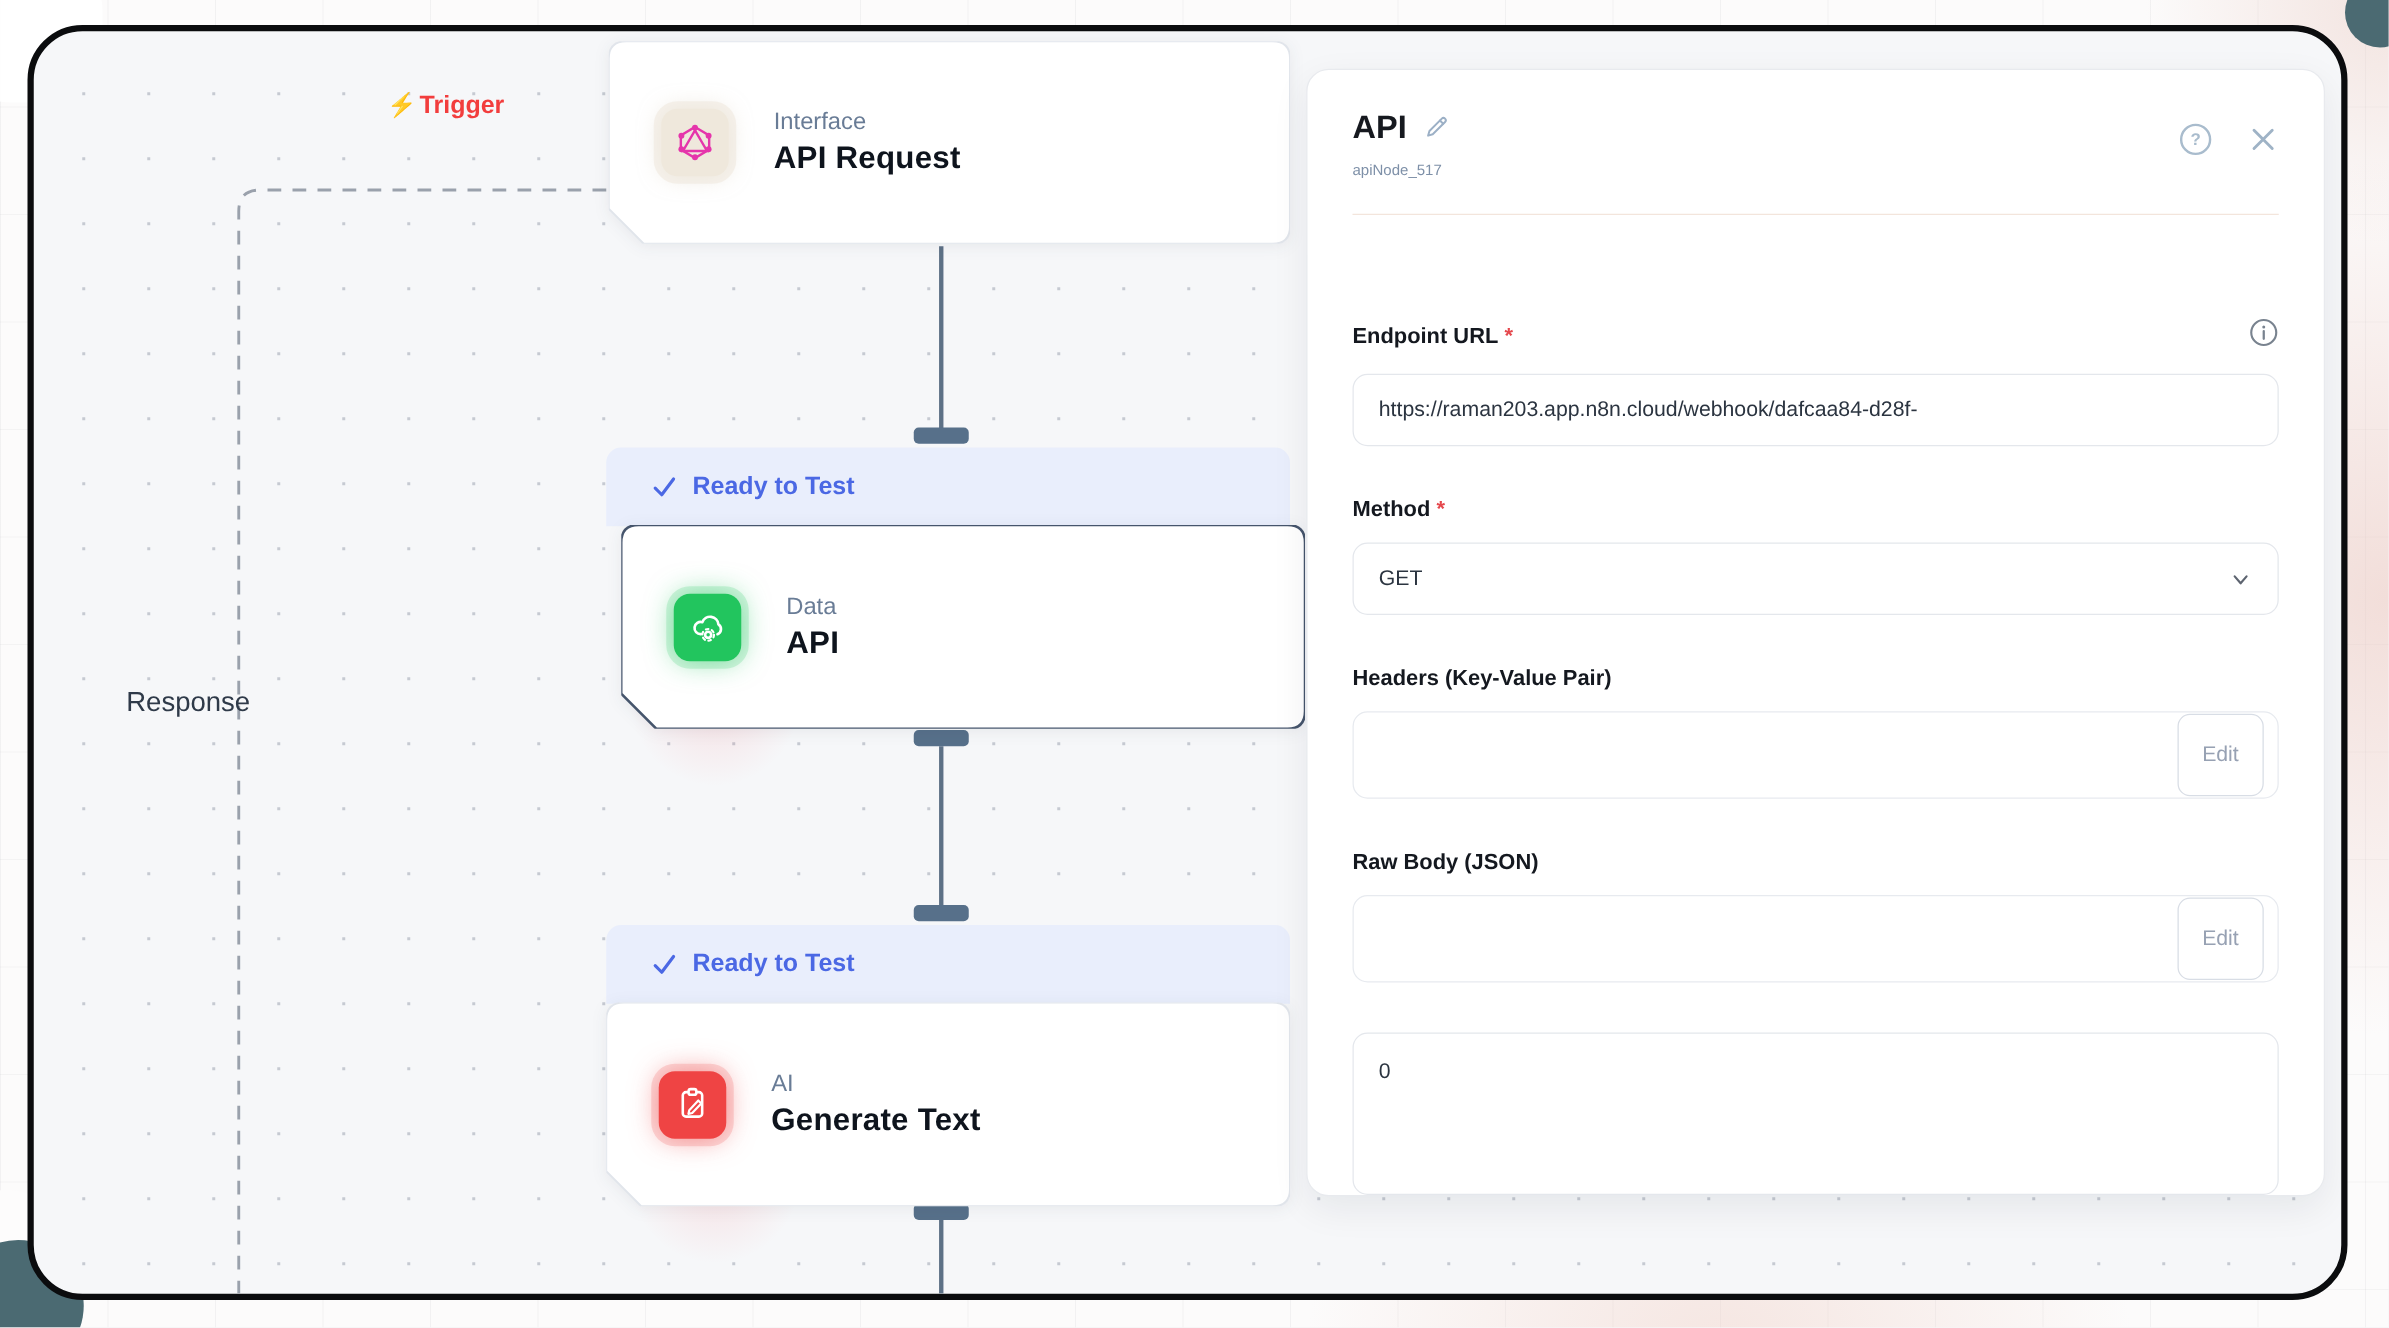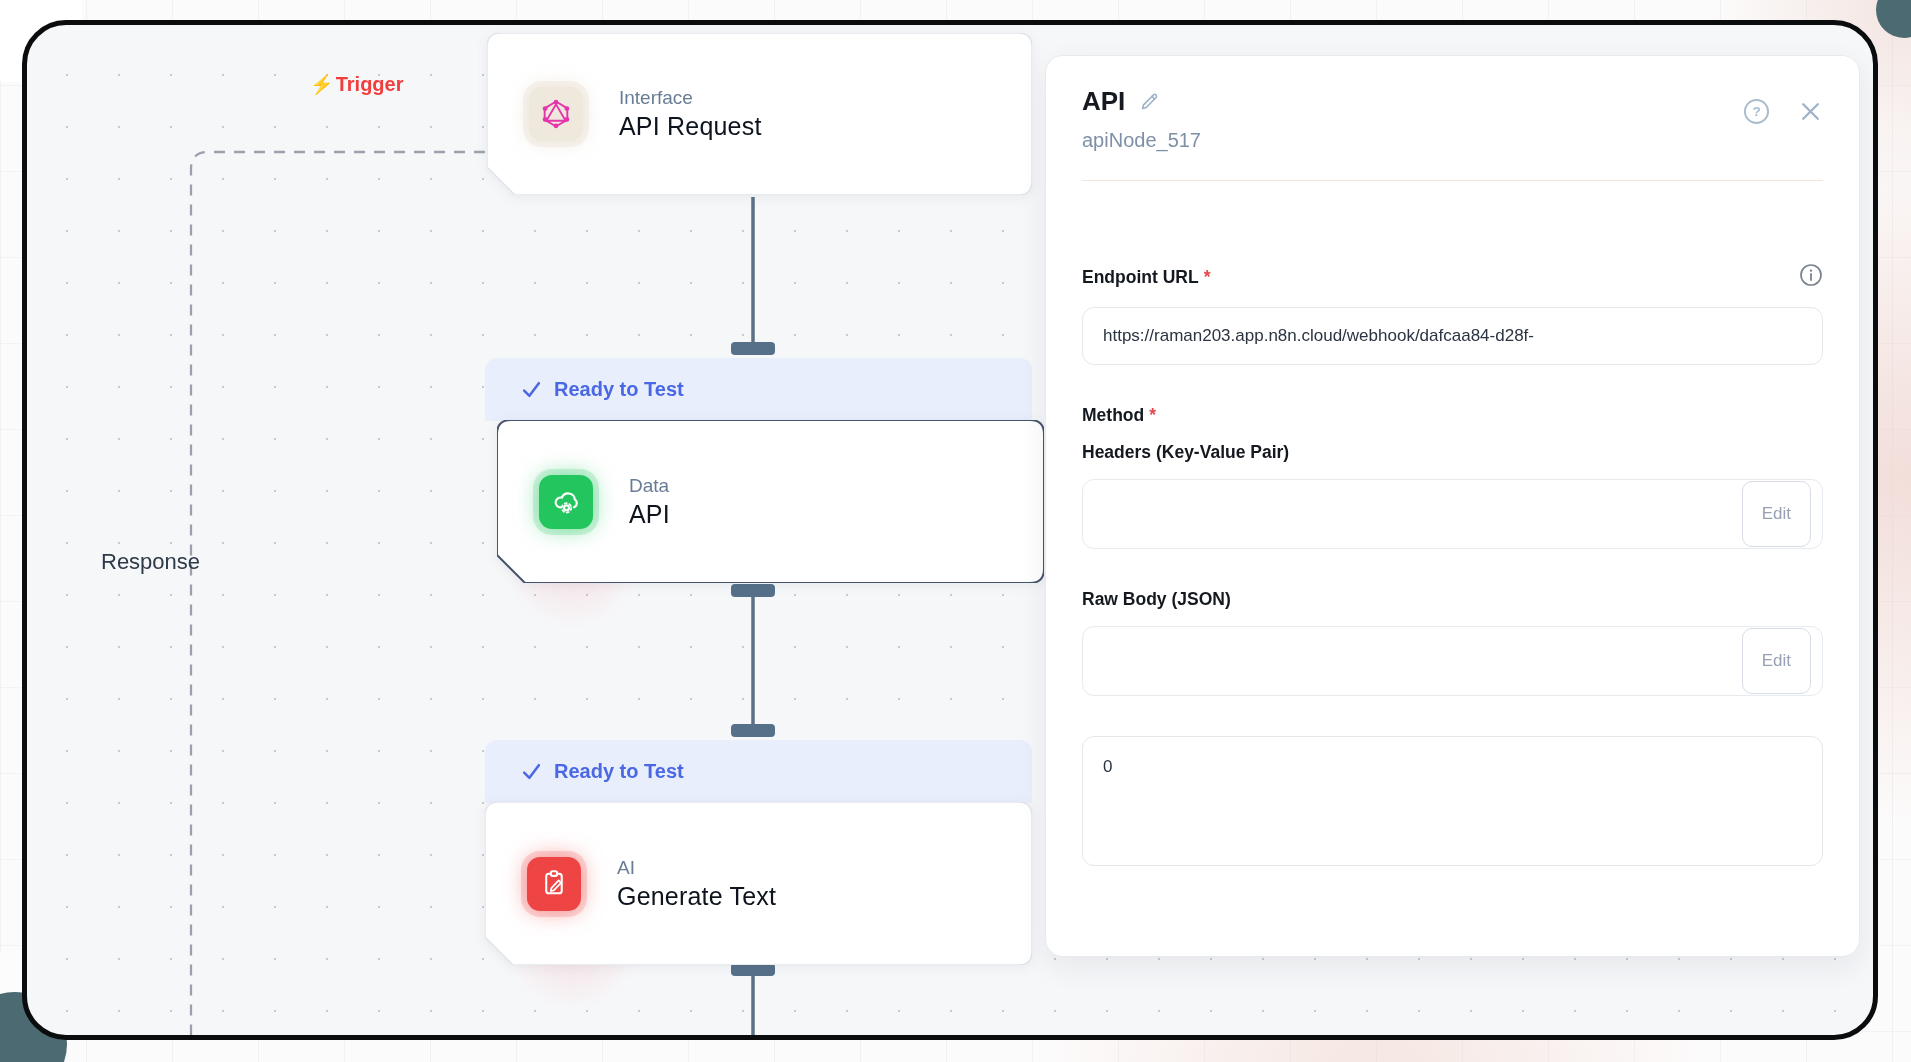--- a/index.html
+++ b/index.html
@@ -42,21 +42,21 @@
   
   .node{position:absolute;}
   .card-svg{position:absolute; left:0; top:0; filter:drop-shadow(0 2px 6px rgba(30,41,59,.07));}
   .node-body{position:relative; height:100%; display:flex; align-items:center; padding-left:42px; gap:36px; box-sizing:border-box;}
   .node-icon{width:54px; height:54px; border-radius:13px; display:flex; align-items:center; justify-content:center; flex:0 0 auto;}
   .icon-beige{background:#efe8dc; box-shadow:0 0 0 6px rgba(239,232,220,.55), 0 0 18px rgba(214,200,178,.5);}
   .icon-green{background:#22c55e; box-shadow:0 0 0 6px rgba(34,197,94,.18), 0 0 22px rgba(34,197,94,.55);}
   .icon-red{background:#ef4444; box-shadow:0 0 0 6px rgba(239,68,68,.18), 0 0 22px rgba(239,68,68,.55);}
   .node-text{display:flex; flex-direction:column; gap:3px;}
   .node-category{font-size:19px; color:#697c96;}
-  .node-title{font-size:25px; font-weight:400; color:#0e141d; letter-spacing:.2px;}
+  .node-title{font-size:25px; font-weight:700; color:#0e141d; letter-spacing:.2px;}
 
   .badge{
     position:absolute; border-radius:12px 12px 0 0; background:#e9eefc;
     display:flex; align-items:center; gap:12px; padding-left:36px; box-sizing:border-box;
   }
   .badge-text{font-size:20px; font-weight:600; color:#4b68e4;}
 
   .port{position:absolute; width:44px; height:13px; background:#57708a; border-radius:4px;}
 
   .pink-glow{position:absolute; width:150px; height:110px; background:radial-gradient(ellipse at 50% 30%, rgba(244,96,106,.16), transparent 65%); pointer-events:none;}
@@ -64,21 +64,21 @@
   
   #panel{
     position:absolute; left:1018px; top:30px; width:815px; height:902px; box-sizing:border-box;
     background:#ffffff; border:1px solid #e8eaee; border-radius:18px;
     box-shadow:0 10px 30px rgba(15,23,42,.07);
     padding:30px 36px 0; overflow:hidden;
   }
   .panel-header{display:flex; justify-content:space-between; align-items:flex-start;}
   .panel-title-row{display:flex; align-items:center; gap:14px;}
   .panel-title{font-size:26px; font-weight:700; color:#16191f;}
-  .panel-subtitle{margin-top:12px; font-size:20px; color:#7e90a8;}
+  .panel-subtitle{margin-top:12px; font-size:12px; color:#7e90a8;}
   .panel-header-icons{display:flex; align-items:center; gap:28px; margin-top:12px;}
   .panel-divider{border:none; border-top:1px solid #f3e5dc; margin:28px 0 0;}
 
   .fields{margin-top:82px;}
   .field-label-row{display:flex; justify-content:space-between; align-items:center; margin-bottom:16px;}
   .field-label{font-size:17.5px; font-weight:700; color:#14181f;}
   .req{color:#e5484d; margin-left:5px; font-weight:700;}
   .text-input{
     width:100%; box-sizing:border-box; height:58px; border:1.5px solid #e4e7ec; border-radius:12px;
     padding:0 20px; font-size:17px; color:#2b3440; font-family:"Liberation Sans",sans-serif;
@@ -251,20 +251,26 @@
               <line x1="12" y1="10.8" x2="12" y2="17" stroke="#79838f" stroke-width="1.8" stroke-linecap="round"></line>
             </svg>
           </span>
         </div>
         <input class="text-input" type="text" value="https://raman203.app.n8n.cloud/webhook/dafcaa84-d28f-" style="">
 
         
         <div class="field-label-row">
           <span class="field-label"><span>Method</span><span class="req">*</span></span>
         </div>
+        <div class="select-box">
+          <span>GET</span>
+          <svg width="19" height="19" viewBox="0 0 24 24" fill="none" stroke="#5d6470" stroke-width="2.2" stroke-linecap="round" stroke-linejoin="round">
+            <polyline points="6 9 12 16 18 9"></polyline>
+          </svg>
+        </div>
 
         
         <div class="field-label-row">
           <span class="field-label">Headers (Key-Value Pair)</span>
         </div>
         <div class="edit-box">
           <button class="edit-btn">Edit</button>
         </div>
 
         

